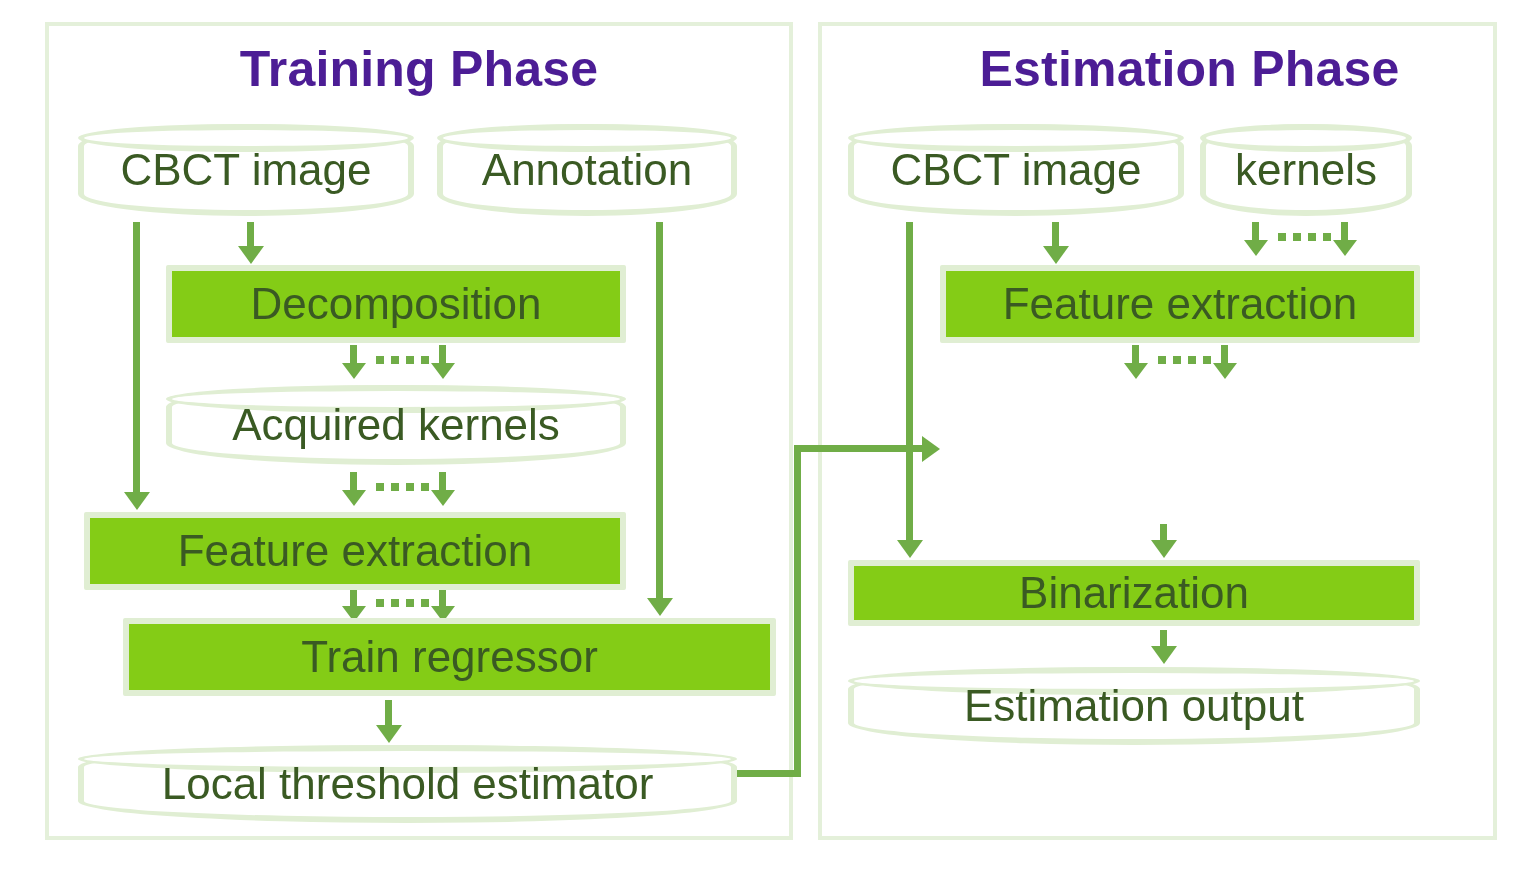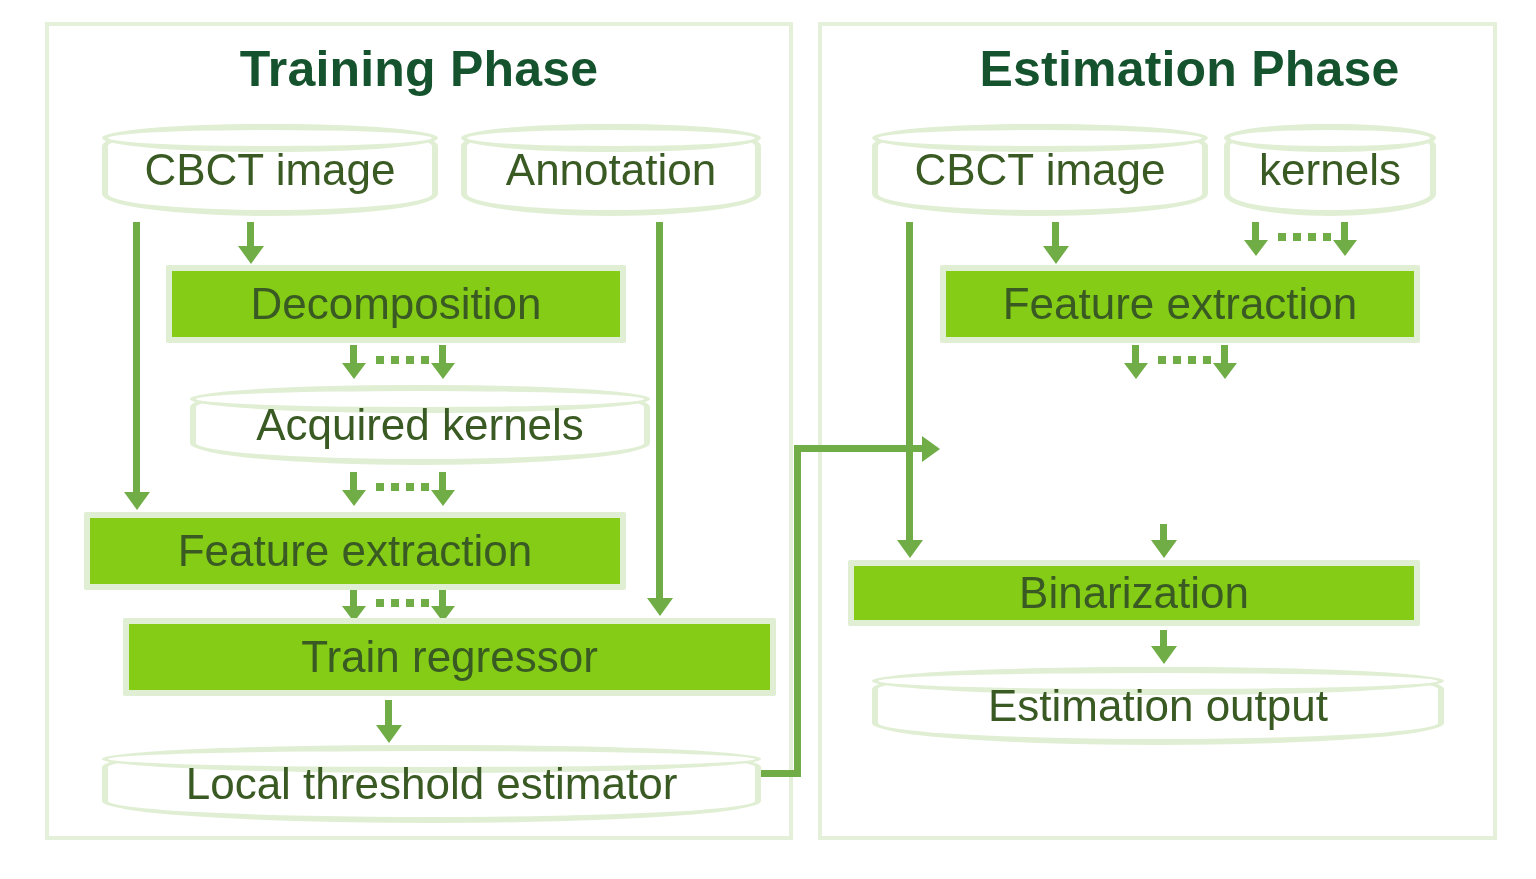--- a/index.html
+++ b/index.html
@@ -25,21 +25,21 @@
     position: absolute;
     box-sizing: border-box;
     border: 4px solid #e4f0da;
     background: #ffffff;
   }
   .phase-title {
     position: absolute;
     left: 0;
     right: 0;
     text-align: center;
-    color: #14532d;
+    color: #4c1d95;
     font-weight: bold;
     font-size: 50px;
     letter-spacing: 0.2px;
     white-space: nowrap;
   }
 
   
   .node {
     position: absolute;
     box-sizing: border-box;
@@ -56,21 +56,20 @@
   .node.process {
     border: 6px solid #e0eed3;
     border-radius: 2px;
   }
 
   
   .node.store {
     border: 6px solid #e0eed3;
     border-radius: 50% / 22px;
     background: #ffffff;
-    margin-left: 24px;
   }
   .node.store::before {
     content: "";
     position: absolute;
     left: -6px;
     right: -6px;
     top: -6px;
     height: 28px;
     box-sizing: border-box;
     border: 6px solid #e0eed3;

